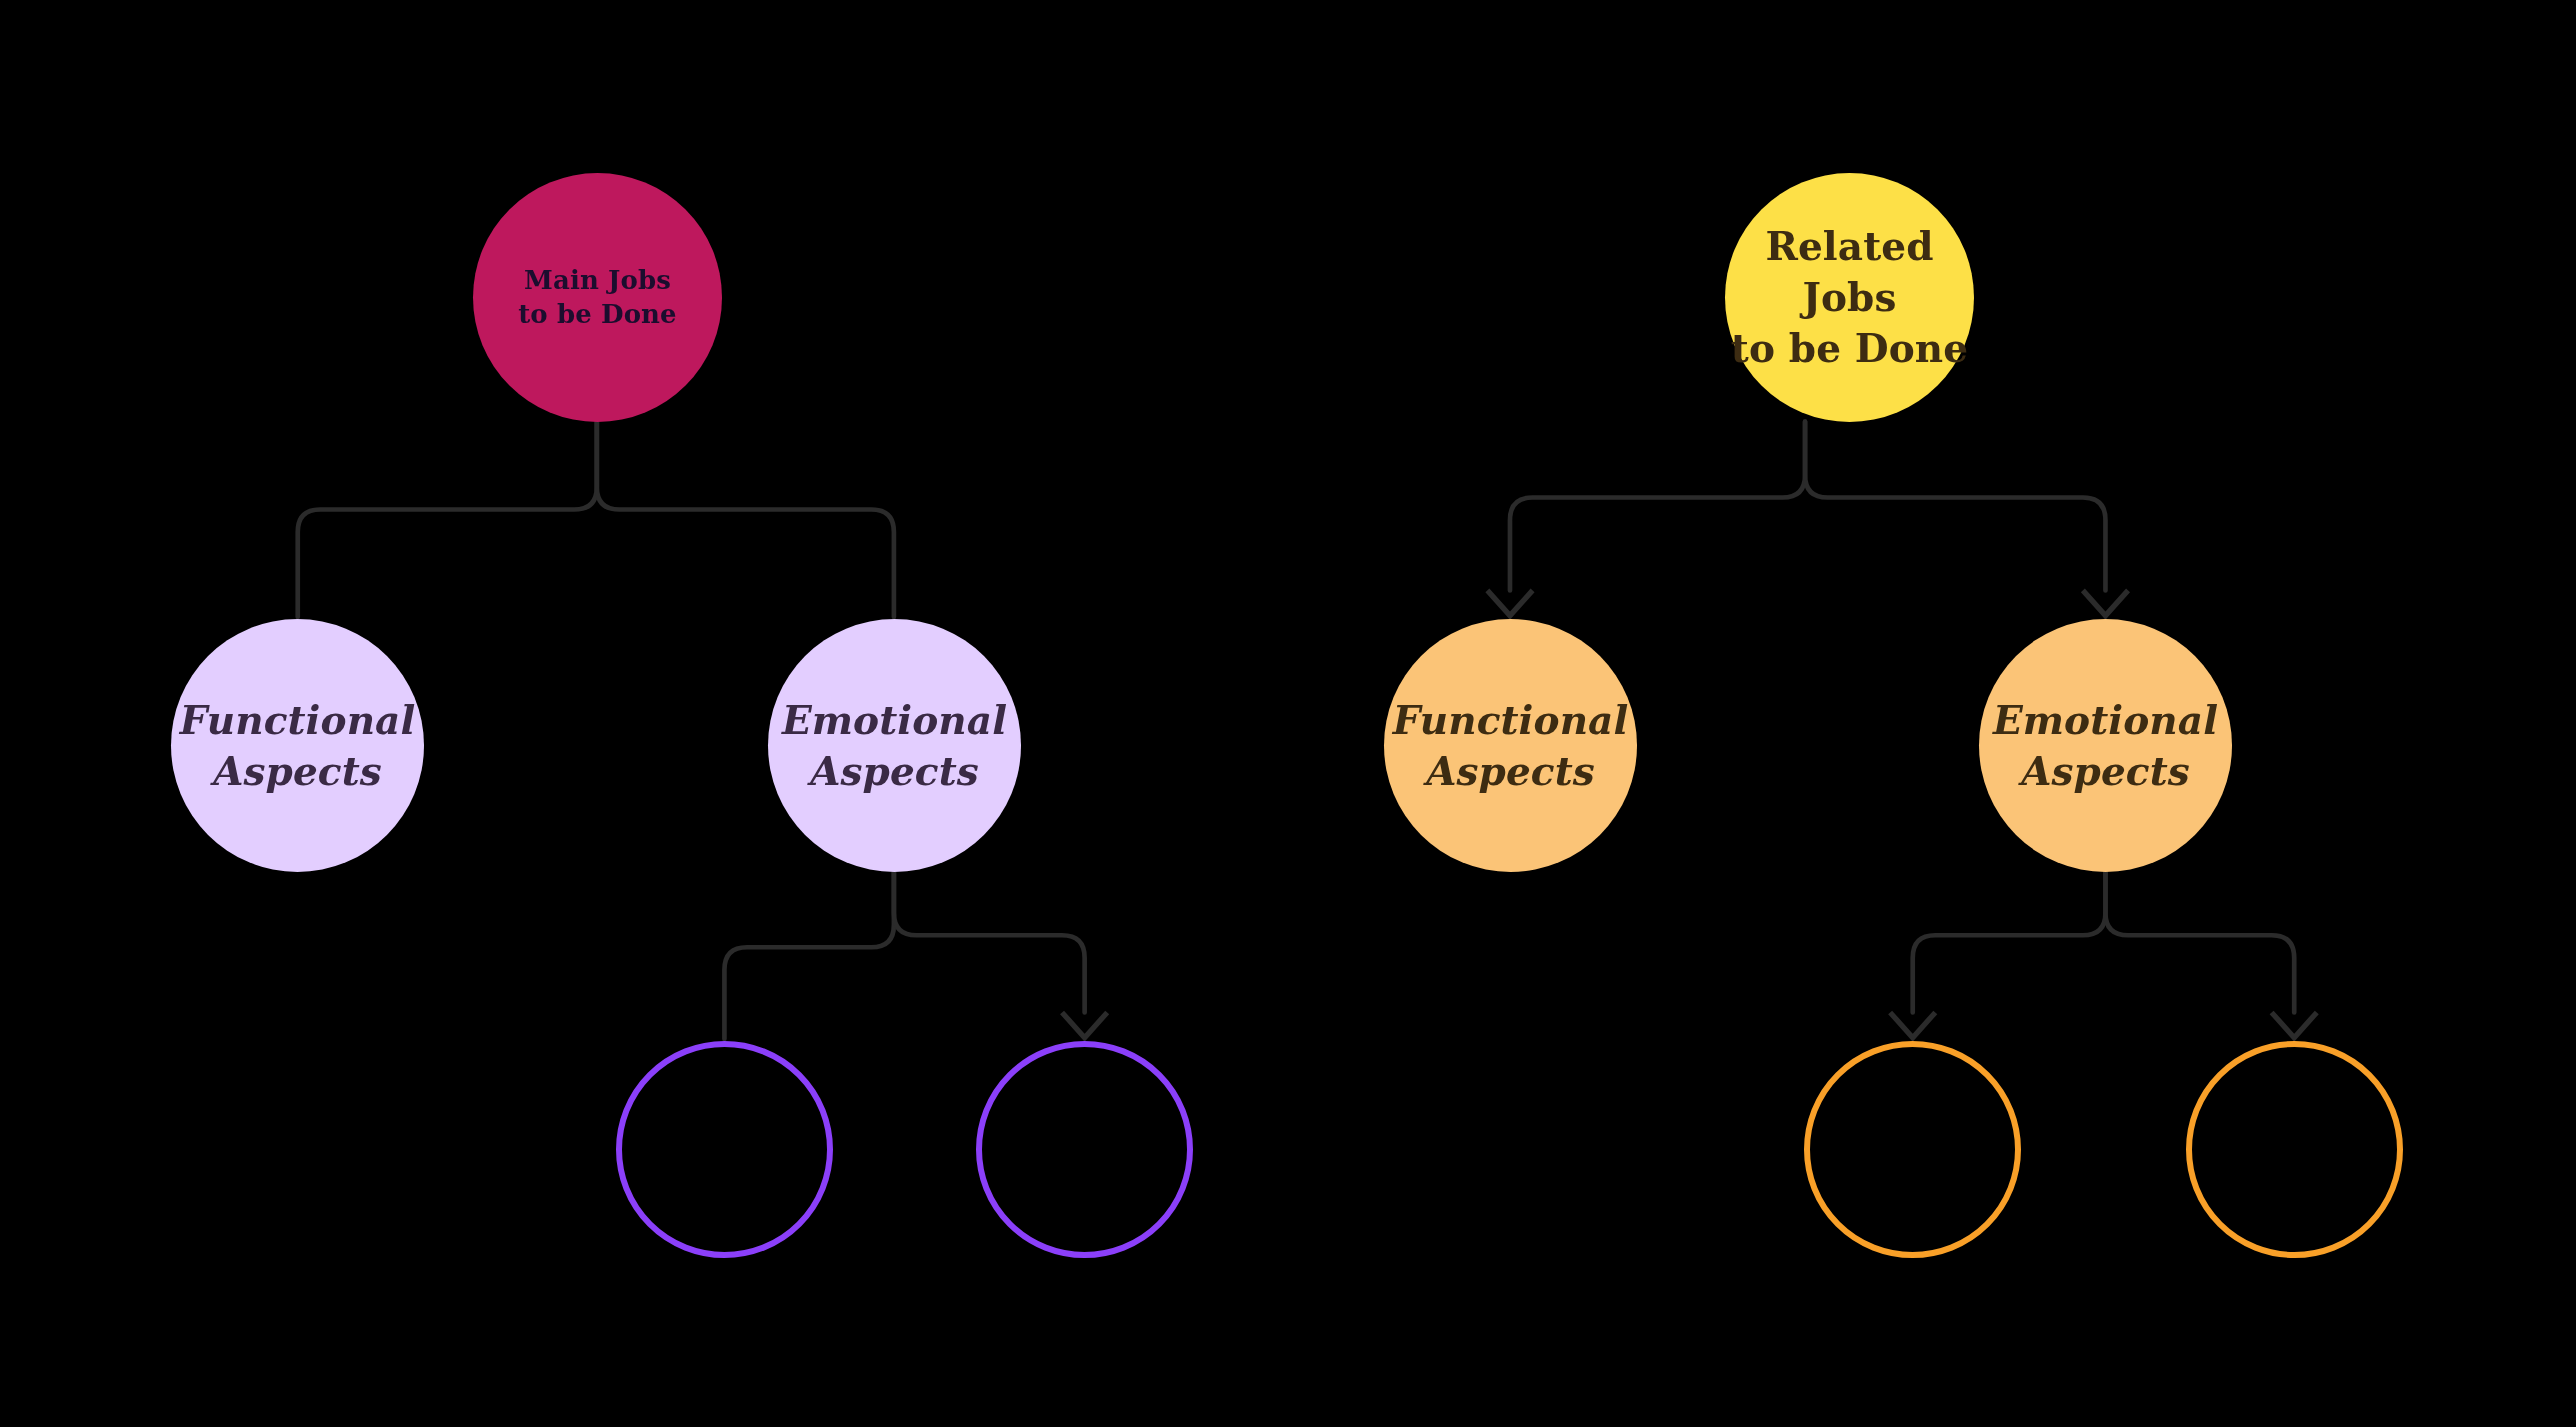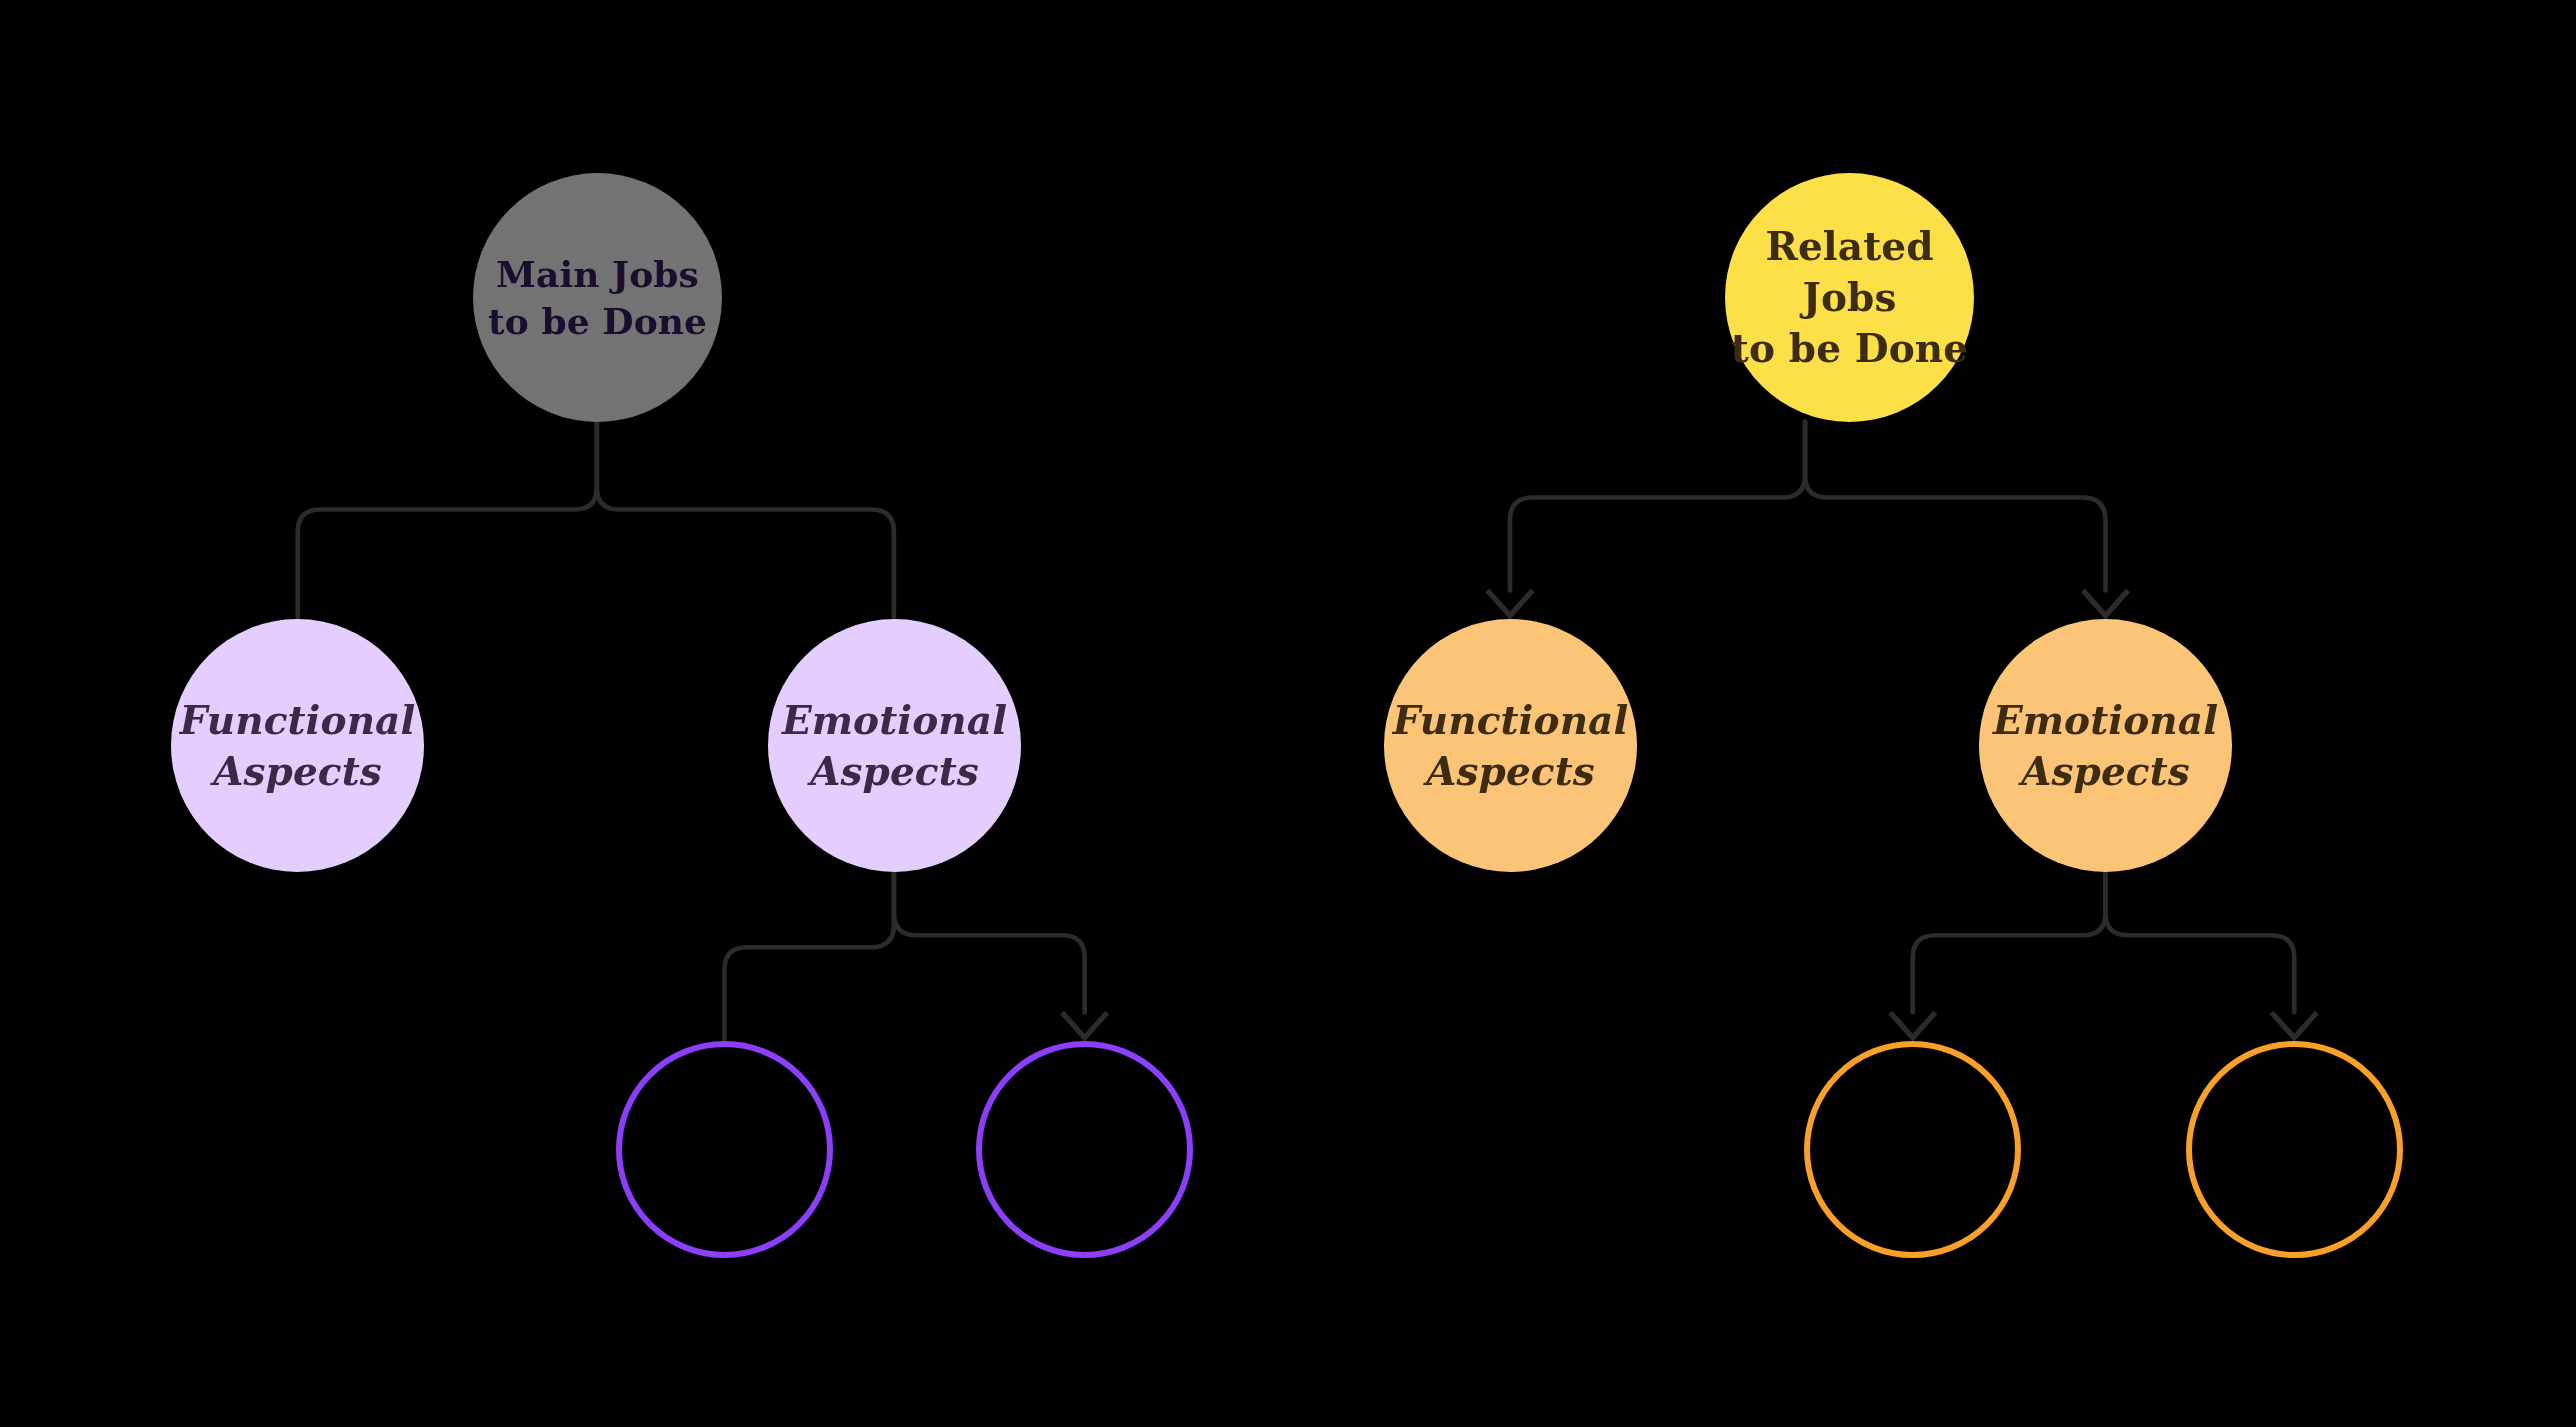--- a/index.html
+++ b/index.html
@@ -68,21 +68,21 @@
       <path d="M 2716 634 L 2716 714.3 Q 2716 748.3 2682 748.3 L 2306 748.3 Q 2272 748.3 2272 782.3 L 2272 888" fill="none" stroke="#2b2b2b" stroke-width="7" stroke-linecap="round" stroke-linejoin="round"></path>
       <path d="M 2238 888 L 2272 926 L 2306 888" fill="none" stroke="#2b2b2b" stroke-width="8" stroke-linecap="butt" stroke-linejoin="miter"></path>
       <path d="M 2716 634 L 2716 714.3 Q 2716 748.3 2750 748.3 L 3134 748.3 Q 3168 748.3 3168 782.3 L 3168 888" fill="none" stroke="#2b2b2b" stroke-width="7" stroke-linecap="round" stroke-linejoin="round"></path>
       <path d="M 3134 888 L 3168 926 L 3202 888" fill="none" stroke="#2b2b2b" stroke-width="8" stroke-linecap="butt" stroke-linejoin="miter"></path>
       <path d="M 3168 1312 L 3168 1372.95 Q 3168 1406.95 3134 1406.95 L 2912 1406.95 Q 2878 1406.95 2878 1440.95 L 2878 1523" fill="none" stroke="#2b2b2b" stroke-width="7" stroke-linecap="round" stroke-linejoin="round"></path>
       <path d="M 2844 1523 L 2878 1561 L 2912 1523" fill="none" stroke="#2b2b2b" stroke-width="8" stroke-linecap="butt" stroke-linejoin="miter"></path>
       <path d="M 3168 1312 L 3168 1372.95 Q 3168 1406.95 3202 1406.95 L 3418 1406.95 Q 3452 1406.95 3452 1440.95 L 3452 1523" fill="none" stroke="#2b2b2b" stroke-width="7" stroke-linecap="round" stroke-linejoin="round"></path>
       <path d="M 3418 1523 L 3452 1561 L 3486 1523" fill="none" stroke="#2b2b2b" stroke-width="8" stroke-linecap="butt" stroke-linejoin="miter"></path>
     </svg>
   <div id="node-layer">
-      <div class="node node-root" style="left: 473px; top: 173px; width: 249px; height: 249px; background: #737373; color: rgb(27, 13, 46); font-size: 36px;">
+      <div class="node node-root" style="left: 473px; top: 173px; width: 249px; height: 249px; background: #be185d; color: rgb(27, 13, 46); font-size: 26px;">
         <span class="label">Main Jobs
 to be Done</span>
       </div>
       <div class="node node-branch" style="left: 171px; top: 619px; width: 253px; height: 253px; background: rgb(227, 206, 255); color: rgb(58, 42, 69); font-size: 39px;">
         <span class="label">Functional
 Aspects</span>
       </div>
       <div class="node node-branch" style="left: 768px; top: 619px; width: 253px; height: 253px; background: rgb(227, 206, 255); color: rgb(58, 42, 69); font-size: 39px;">
         <span class="label">Emotional
 Aspects</span>

